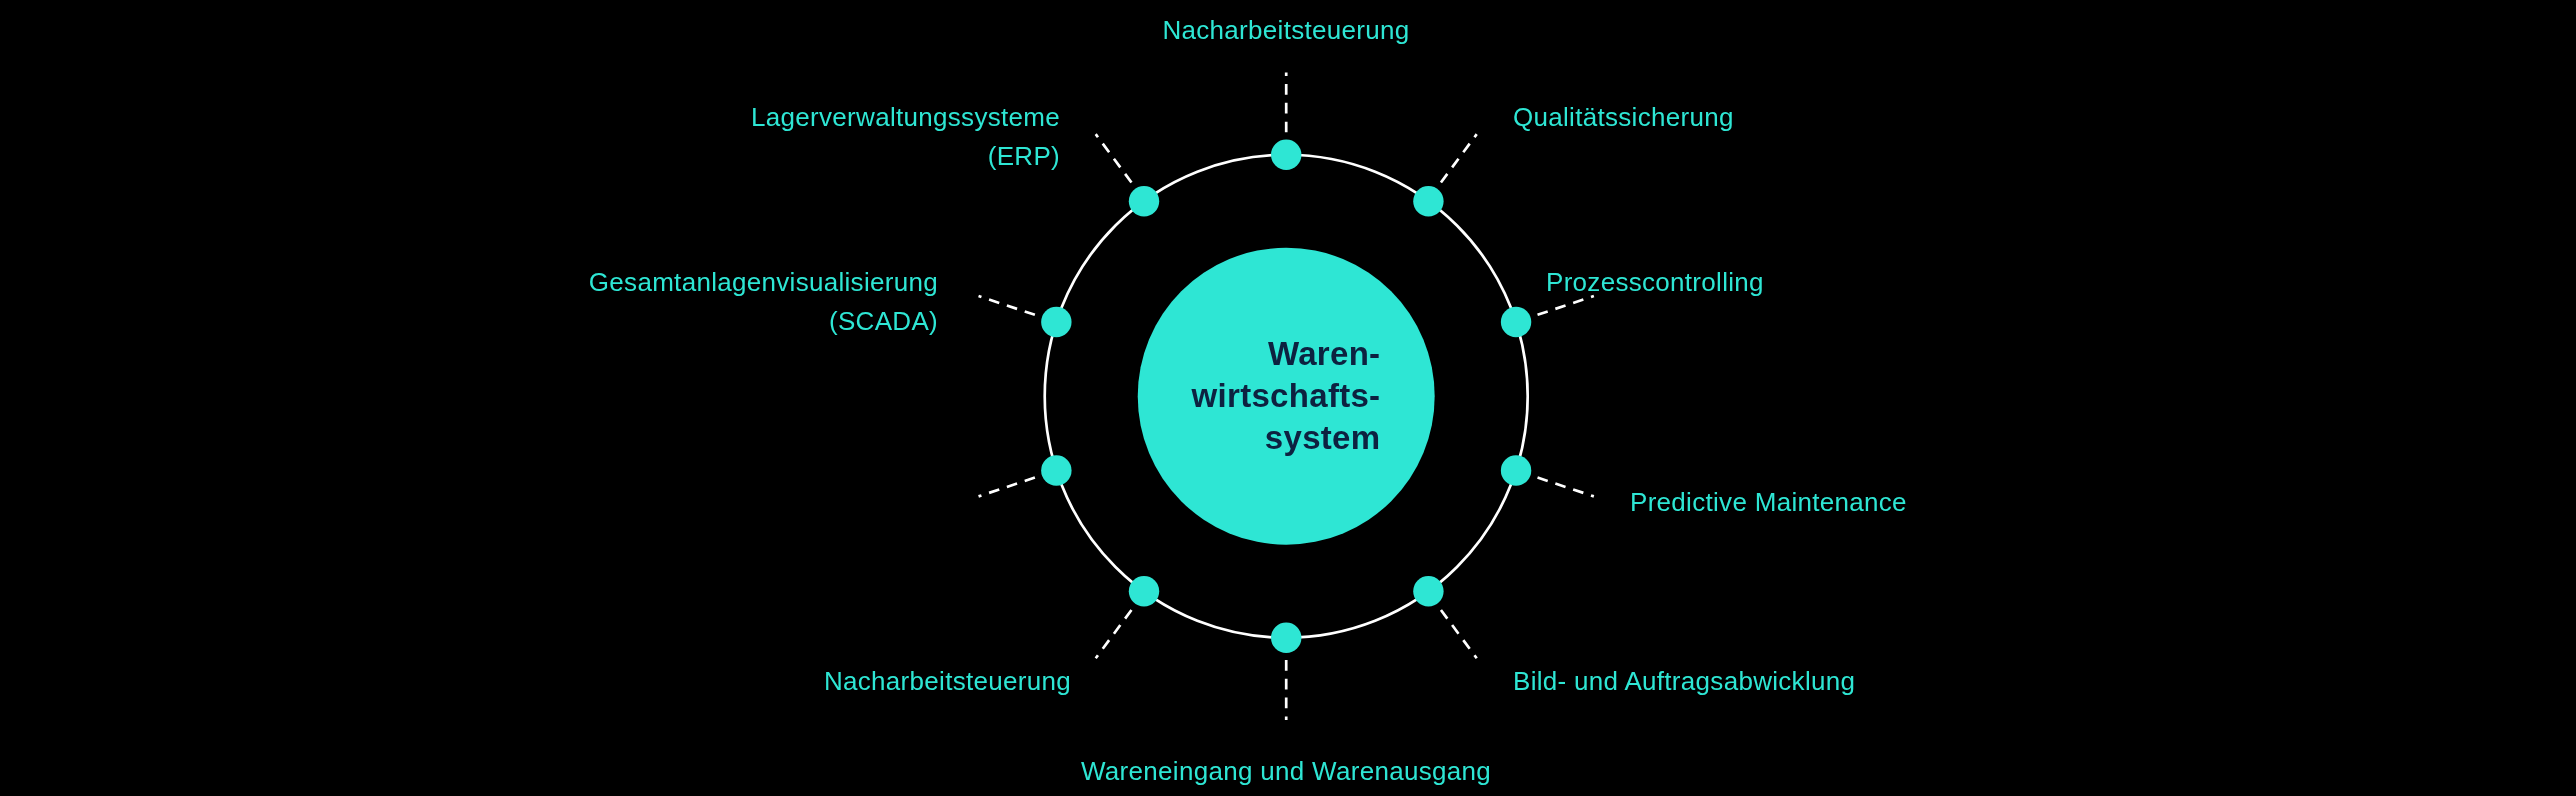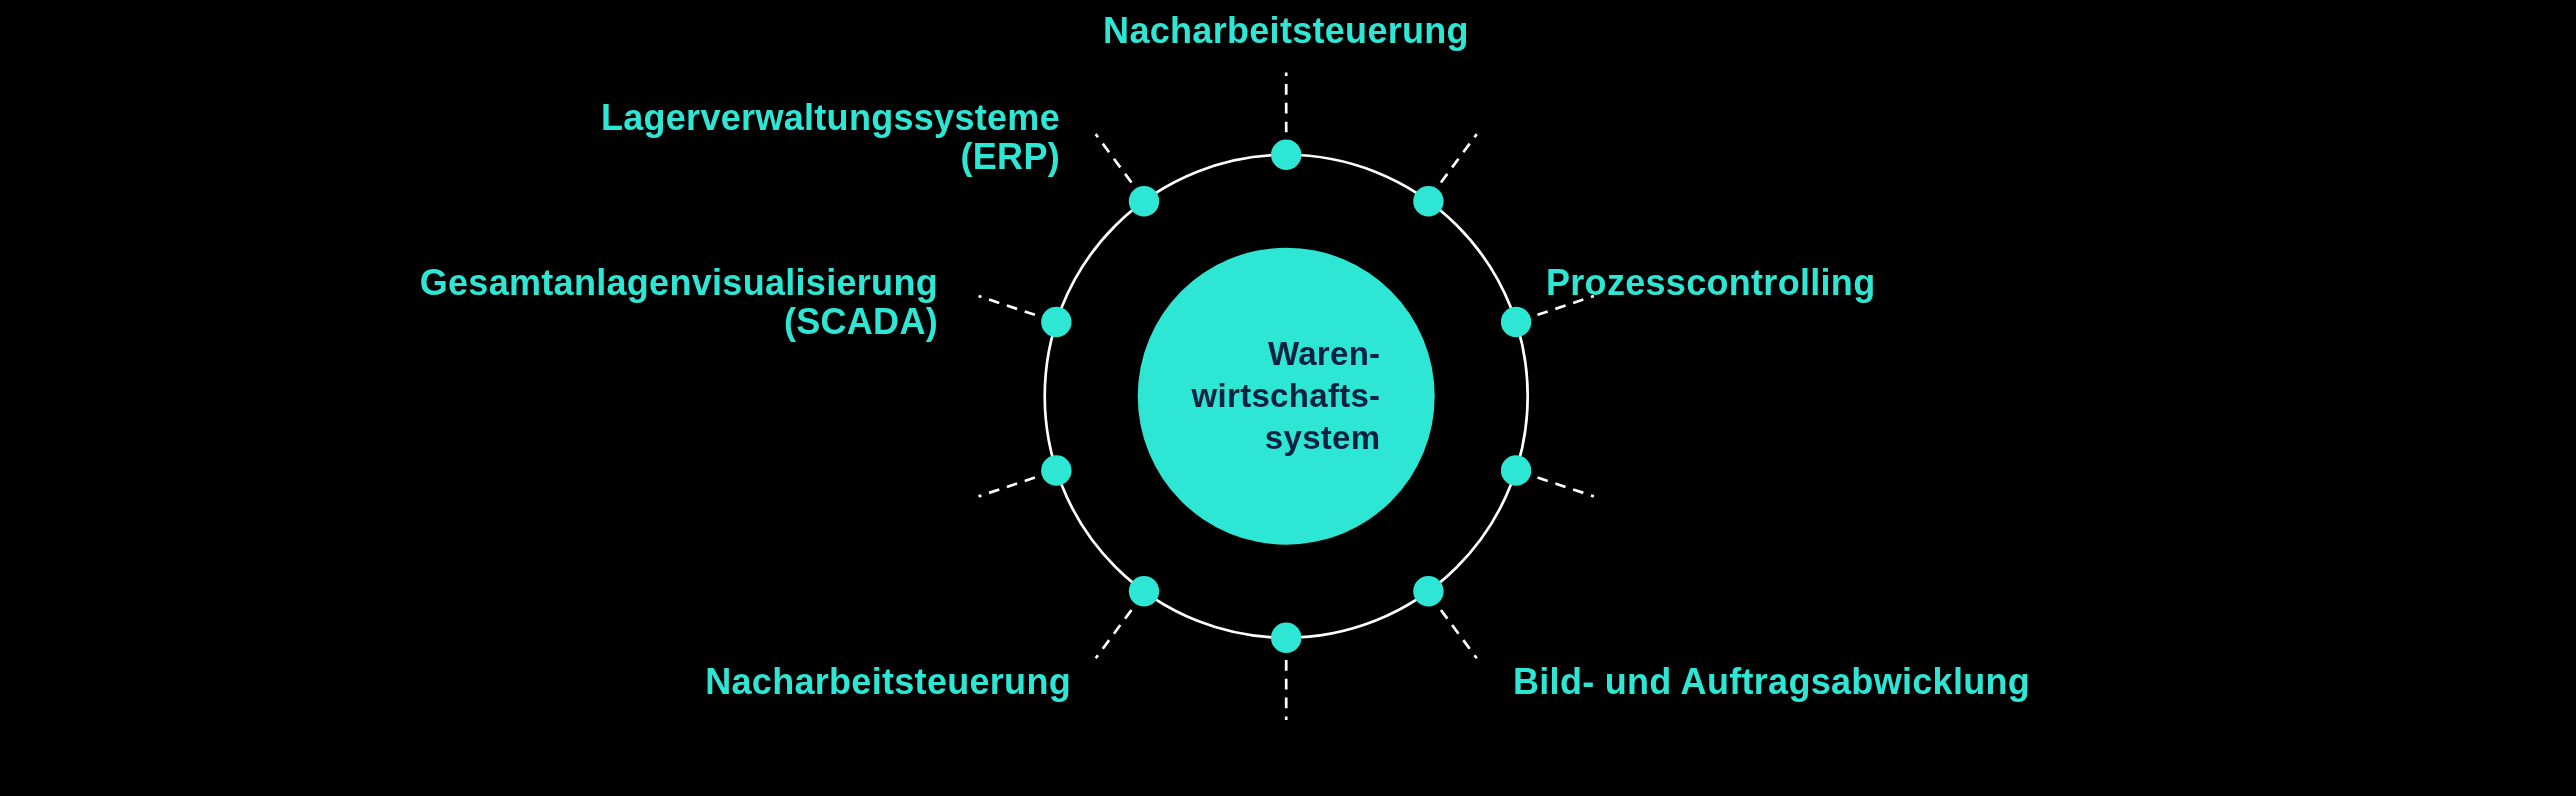--- a/index.html
+++ b/index.html
@@ -17,22 +17,22 @@
   }
   .canvas{position:absolute;inset:0;width:2576px;height:796px;background:var(--background);}
   .diagram-svg{position:absolute;left:0;top:0;}
   .ring{fill:none;stroke:var(--ring);stroke-width:3;}
   .dash{stroke:var(--ring);stroke-width:3;stroke-dasharray:12 9;fill:none;}
   .node{fill:var(--accent);}
   .center-circle{fill:var(--accent);}
   .label{
     position:absolute;
     color:var(--accent);
-    font-size:36px;
-    font-weight:700;
+    font-size:26px;
+    font-weight:400;
     letter-spacing:0.3px;
     line-height:39px;
     white-space:pre-line;
   }
   .align-center{transform:translateX(-50%);text-align:center;}
   .align-right{text-align:right;}
   .center-label{
     position:absolute;
     left:1286px;top:396px;
     transform:translate(-50%,-50%);
@@ -87,22 +87,25 @@
     <circle class="node" cx="1181" cy="526" r="17"></circle>
     <circle class="node" cx="1181" cy="360" r="17"></circle>
     <circle class="node" cx="1279" cy="225" r="17"></circle>
   </svg>
 
   <div class="center-label">Waren-
 wirtschafts-
 system</div>
 
   <div class="label align-center l-nacharbeit">Nacharbeitsteuerung</div>
+  <div class="label l-qualitaet">Qualitätssicherung</div>
   <div class="label l-prozess">Prozesscontrolling</div>
+  <div class="label l-predictive">Predictive Maintenance</div>
   <div class="label l-bild">Bild- und Auftragsabwicklung</div>
+  <div class="label align-center l-warenein">Wareneingang und Warenausgang</div>
   <div class="label align-right l-auftrag">Nacharbeitsteuerung</div>
   <div class="label align-right l-gesamt">Gesamtanlagenvisualisierung
 (SCADA)</div>
   <div class="label align-right l-lager">Lagerverwaltungssysteme
 (ERP)</div>
 
 </div>
 
 
 </body></html>

